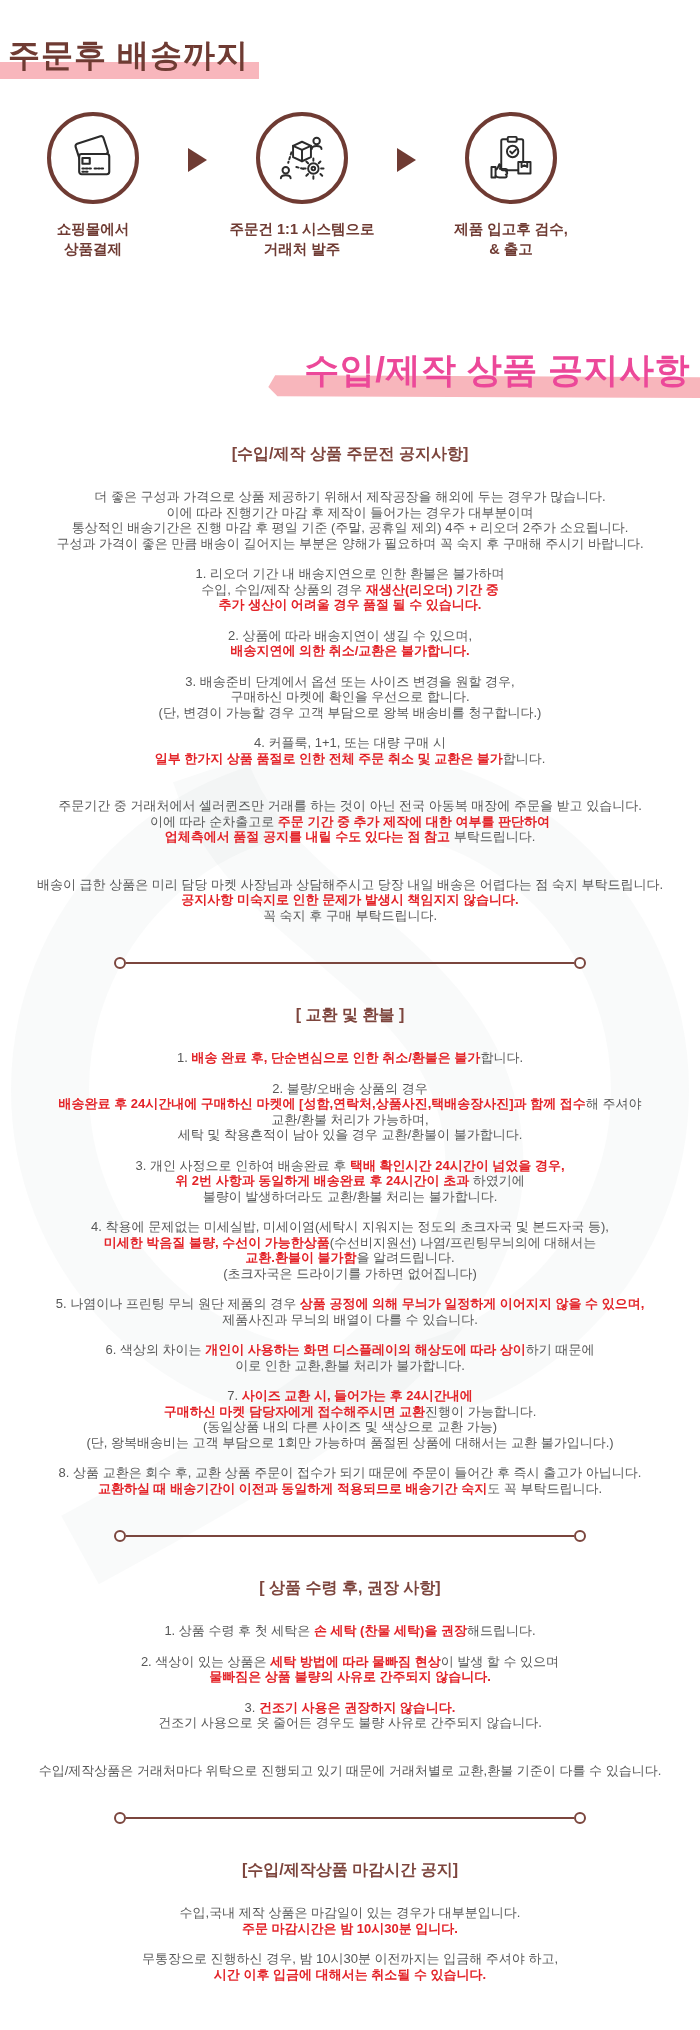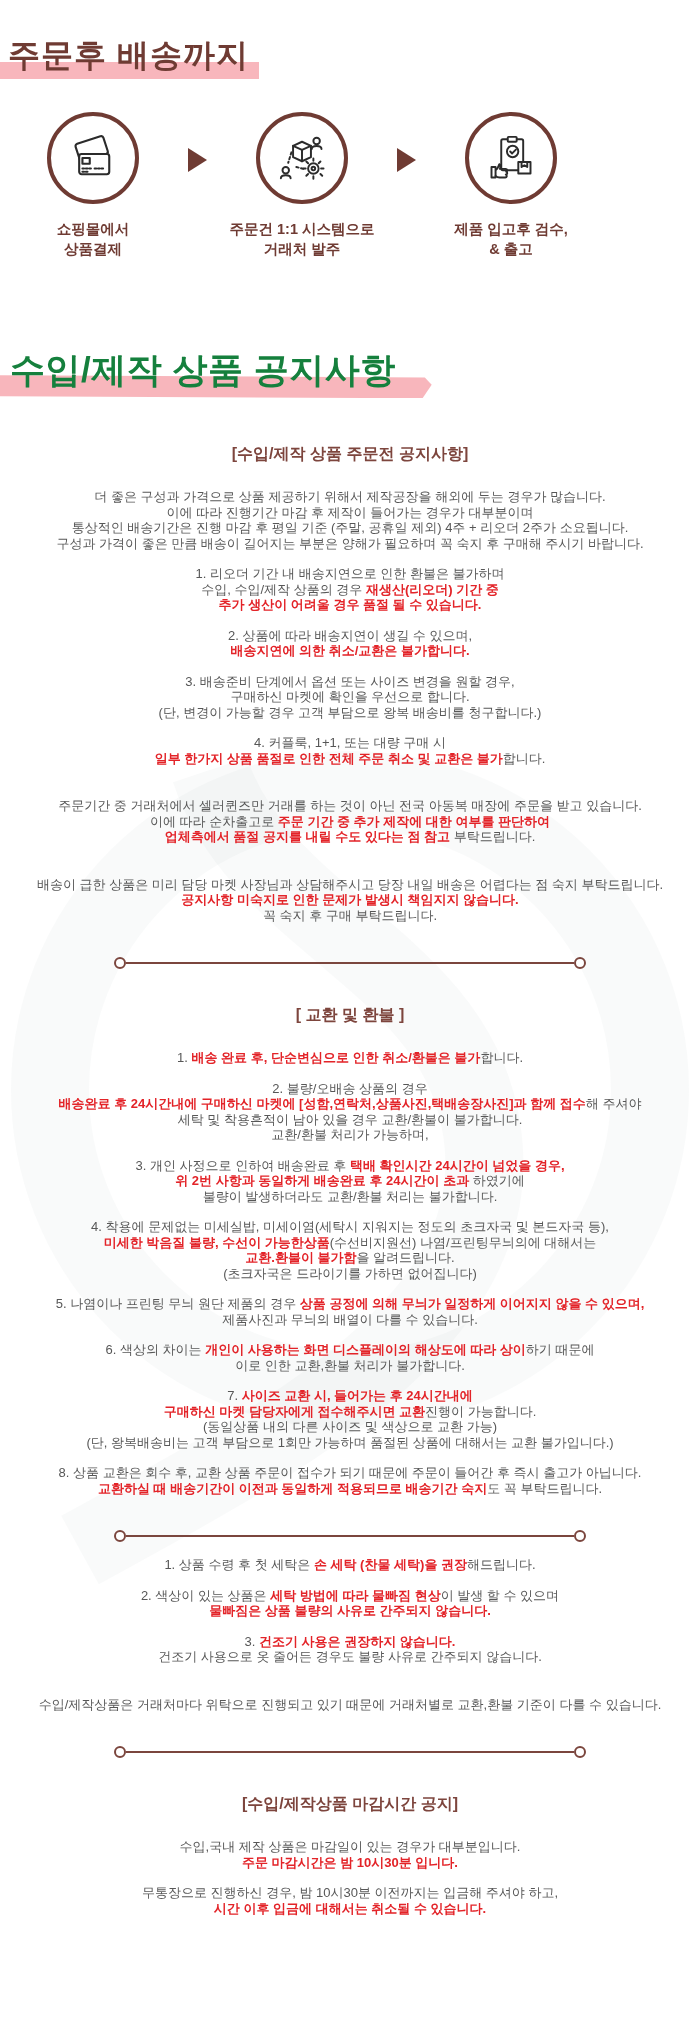--- a/index.html
+++ b/index.html
@@ -16,21 +16,21 @@
   
   .steps{display:flex;justify-content:flex-start;align-items:flex-start;margin-top:34px;}
   .step{width:186px;display:flex;flex-direction:column;align-items:center;}
   .step-circle{width:84px;height:84px;border:4px solid #6f3b33;border-radius:50%;background:#fff;
                display:flex;align-items:center;justify-content:center;}
   .step-label{margin-top:16px;text-align:center;color:#6f3b33;font-weight:700;font-size:14.5px;line-height:1.35;}
   .arrow{width:0;height:0;margin:36px 2px 0 2px;border-left:19px solid #6f3b33;
          border-top:12px solid transparent;border-bottom:12px solid transparent;}
 
   
-  .title2{margin-top:88px;text-align:left;font-size:35px;font-weight:800;color:#15803d;letter-spacing:0.5px;}
+  .title2{margin-top:88px;text-align:right;font-size:35px;font-weight:800;color:#ec4899;letter-spacing:0.5px;}
   .t2wrap{position:relative;display:inline-block;padding:0 10px;}
   .tape{position:absolute;left:-26px;right:-26px;bottom:-4px;height:23px;background:#f8b6bc;z-index:0;
         clip-path:polygon(1.5% 0%,98.5% 10%,100% 42%,98% 100%,2% 92%,0% 52%);}
   .t2text{position:relative;z-index:1;}
 
   
   .sec-header{margin:36px auto 24px;text-align:center;color:#7d453d;font-weight:700;font-size:16px;}
   .sec-header.first{margin-top:50px;}
   .para{margin:15px auto 0;text-align:center;color:#575757;font-size:13px;line-height:15.5px;width:680px;}
   .para.spaced{margin-top:32px;}
@@ -175,22 +175,22 @@
           <span class="rule"></span>
           <span class="dot"></span>
         </div>
         <div class="sec-header">[ 교환 및 환불 ]</div>
         <div class="para">
           <span class="line"><span>1. </span><span class="red">배송 완료 후, 단순변심으로 인한 취소/환불은 불가</span><span>합니다.</span></span>
         </div>
         <div class="para">
           <span class="line"><span>2. 불량/오배송 상품의 경우</span></span>
           <span class="line"><span class="red">배송완료 후 24시간내에 구매하신 마켓에 [성함,연락처,상품사진,택배송장사진]과 함께 접수</span><span>해 주셔야</span></span>
+          <span class="line"><span>교환/환불 처리가 가능하며,</span></span>
           <span class="line"><span>세탁 및 착용흔적이 남아 있을 경우 교환/환불이 불가합니다.</span></span>
-          <span class="line"><span>교환/환불 처리가 가능하며,</span></span>
         </div>
         <div class="para">
           <span class="line"><span>3. 개인 사정으로 인하여 배송완료 후 </span><span class="red">택배 확인시간 24시간이 넘었을 경우,</span></span>
           <span class="line"><span class="red">위 2번 사항과 동일하게 배송완료 후 24시간이 초과</span><span> 하였기에</span></span>
           <span class="line"><span>불량이 발생하더라도 교환/환불 처리는 불가합니다.</span></span>
         </div>
         <div class="para">
           <span class="line"><span>4. 착용에 문제없는 미세실밥, 미세이염(세탁시 지워지는 정도의 초크자국 및 본드자국 등),</span></span>
           <span class="line"><span class="red">미세한 박음질 불량, 수선이 가능한상품</span><span>(수선비지원선) 나염/프린팅무늬의에 대해서는</span></span>
           <span class="line"><span class="red">교환.환불이 불가함</span><span>을 알려드립니다.</span></span>
@@ -212,20 +212,21 @@
         </div>
         <div class="para">
           <span class="line"><span>8. 상품 교환은 회수 후, 교환 상품 주문이 접수가 되기 때문에 주문이 들어간 후 즉시 출고가 아닙니다.</span></span>
           <span class="line"><span class="red">교환하실 때 배송기간이 이전과 동일하게 적용되므로 배송기간 숙지</span><span>도 꼭 부탁드립니다.</span></span>
         </div>
         <div class="divider">
           <span class="dot"></span>
           <span class="rule"></span>
           <span class="dot"></span>
         </div>
+        <div class="sec-header">[ 상품 수령 후, 권장 사항]</div>
         <div class="para">
           <span class="line"><span>1. 상품 수령 후 첫 세탁은 </span><span class="red">손 세탁 (찬물 세탁)을 권장</span><span>해드립니다.</span></span>
         </div>
         <div class="para">
           <span class="line"><span>2. 색상이 있는 상품은 </span><span class="red">세탁 방법에 따라 물빠짐 현상</span><span>이 발생 할 수 있으며</span></span>
           <span class="line"><span class="red">물빠짐은 상품 불량의 사유로 간주되지 않습니다.</span></span>
         </div>
         <div class="para">
           <span class="line"><span>3. </span><span class="red">건조기 사용은 권장하지 않습니다.</span></span>
           <span class="line"><span>건조기 사용으로 옷 줄어든 경우도 불량 사유로 간주되지 않습니다.</span></span>

